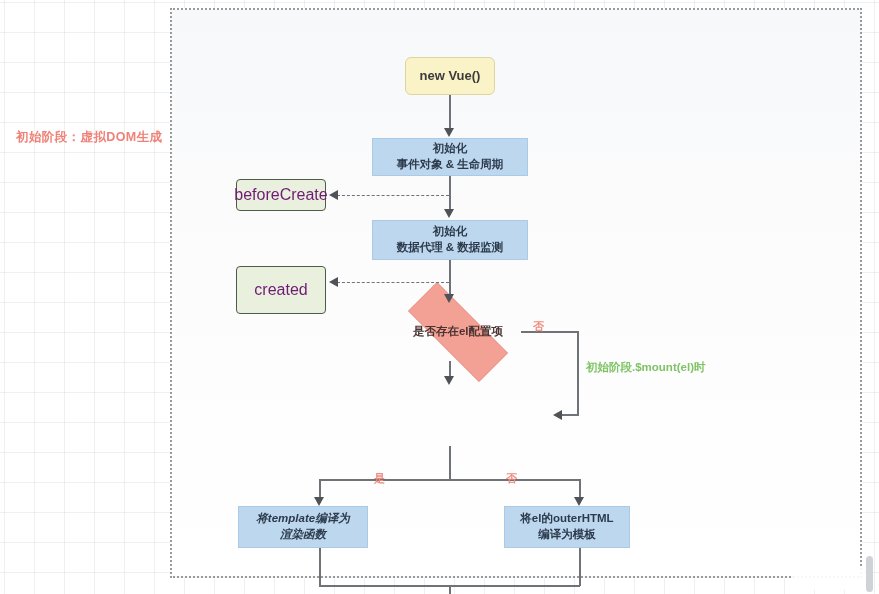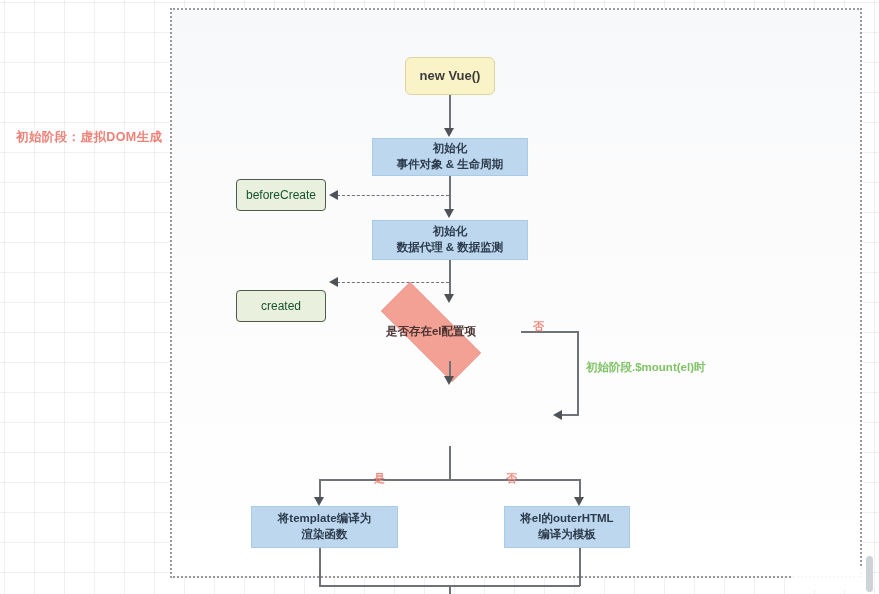--- a/index.html
+++ b/index.html
@@ -76,22 +76,22 @@
     border: 1px solid #a9cbe8;
     font-size: 11.5px;
     font-weight: bold;
     color: #2c3b4c;
   }
 
   .node-hook {
     background: #e9f0dd;
     border: 1.6px solid #4f5b48;
     border-radius: 4px;
-    font-size: 12px;
-    color: #14532d;
+    font-size: 16px;
+    color: #701a75;
   }
 
   .node-decision {
     background: transparent;
     font-size: 11.5px;
     font-weight: bold;
     color: #4a3330;
   }
   .node-decision .dia-shape {
     position: absolute;
@@ -178,29 +178,29 @@
   <div class="node node-start" style="left:405px; top:57px; width:90px; height:38px;">new Vue()</div>
 
   <div class="node node-process" style="left:372px; top:138px; width:156px; height:38px;">初始化
 事件对象 &amp; 生命周期</div>
 
   <div class="node node-hook" style="left:236px; top:179px; width:90px; height:32px;">beforeCreate</div>
 
   <div class="node node-process" style="left:372px; top:220px; width:156px; height:40px;">初始化
 数据代理 &amp; 数据监测</div>
 
-  <div class="node node-hook" style="left:236px; top:266px; width:90px; height:32px;margin-top:24px;">created</div>
-
-  <div class="node node-decision" style="left:360px; top:303px; width:142px; height:58px;text-align:right;">
+  <div class="node node-hook" style="left:236px; top:266px; width:90px; height:48px;">created</div>
+
+  <div class="node node-decision" style="left:387px; top:303px; width:142px; height:58px;text-align:right;">
     <span class="dia-shape"></span>
     <span class="dia-text">是否存在el配置项</span>
   </div>
 
 
-  <div class="node node-process" style="left:251px; top:506px; width:147px; height:42px;">将template编译为
+  <div class="node node-process" style="left:238px; top:506px; width:130px; height:42px;font-style:italic;">将template编译为
 渲染函数</div>
 
   <div class="node node-process" style="left:504px; top:506px; width:126px; height:42px;">将el的outerHTML
 编译为模板</div>
 
   <div class="ln ln-v" style="left:449px; top:95px; height:34px;"></div>
   <div class="arrow-down" style="left:444px; top:128px;"></div>
 
   <div class="ln ln-v" style="left:449px; top:176px; height:34px;"></div>
   <div class="arrow-down" style="left:444px; top:209px;"></div>

